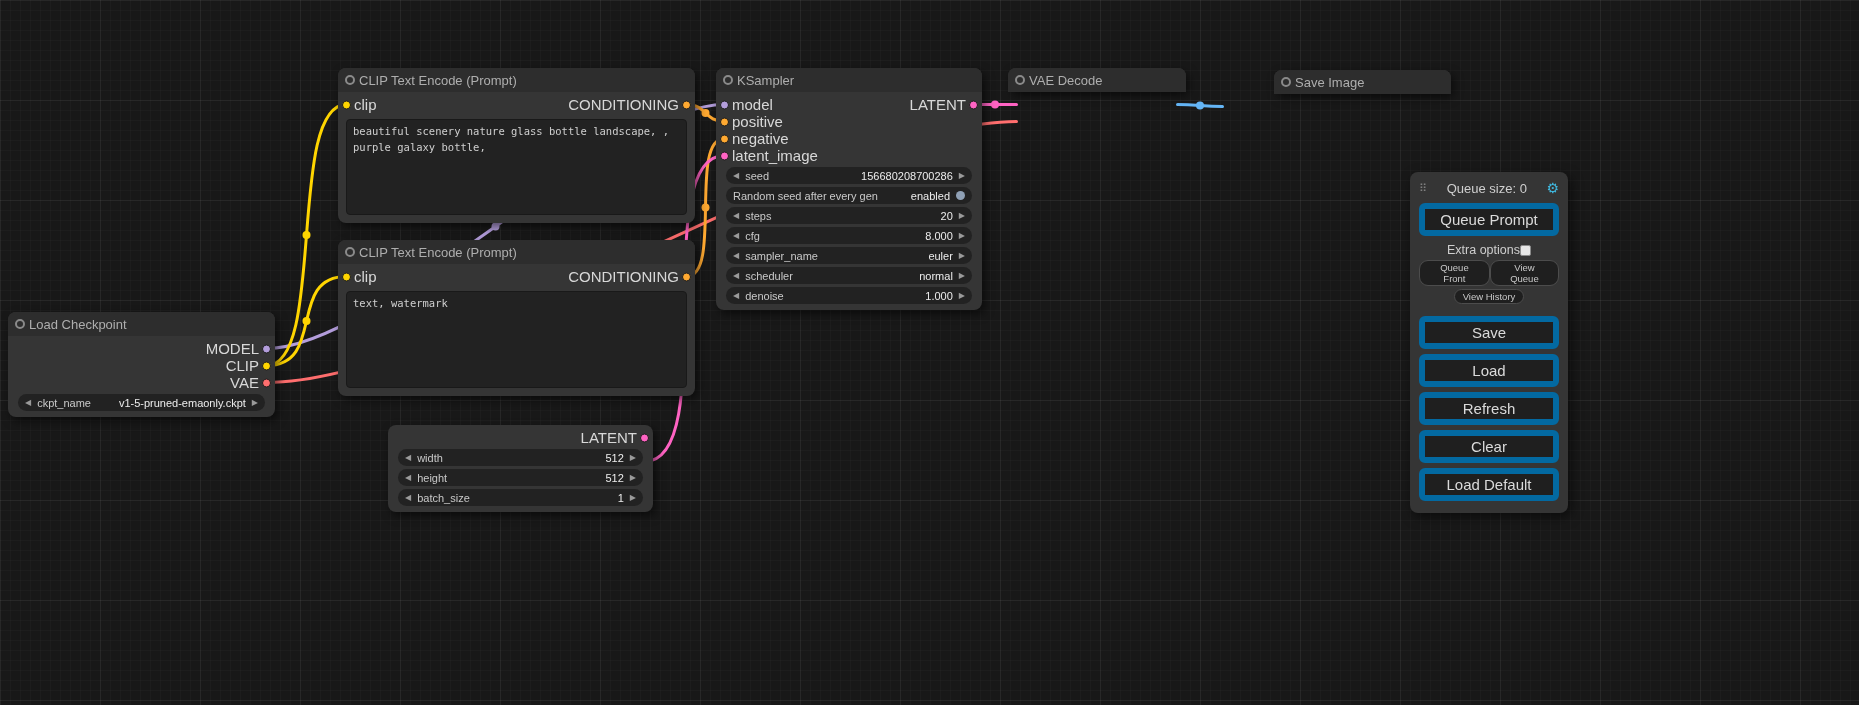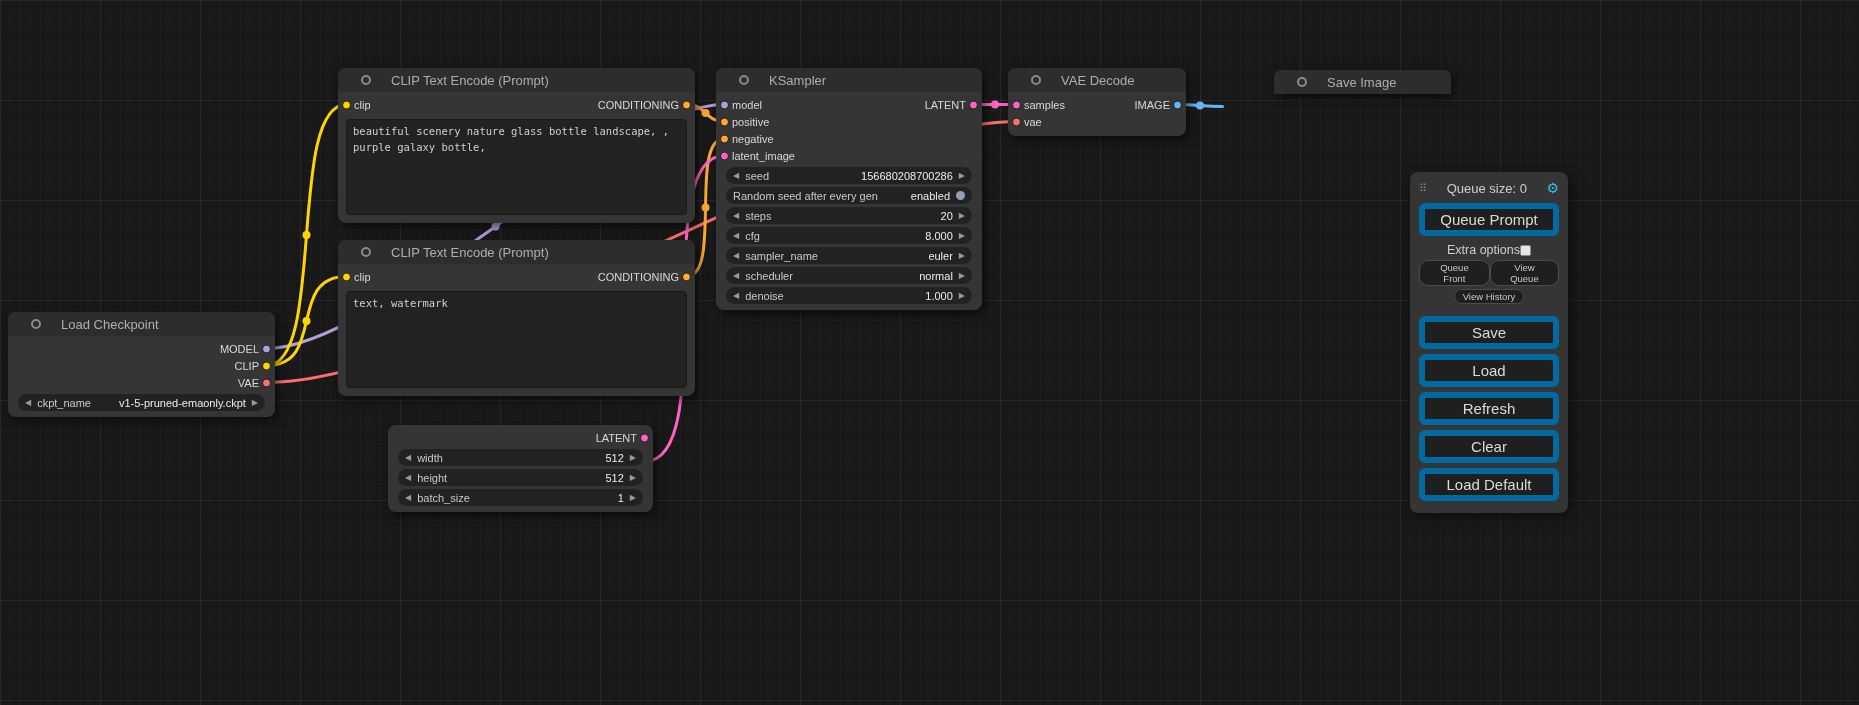--- a/index.html
+++ b/index.html
@@ -16,31 +16,31 @@
   }
   .wires{position:absolute;left:0;top:0;z-index:1;pointer-events:none;}
   .wires path{fill:none;stroke-width:3;stroke-linecap:round;}
 
   .node{
     position:absolute;z-index:2;background:#353535;border-radius:8px;
     box-shadow:3px 4px 10px rgba(0,0,0,0.55);color:#d8d8d8;
   }
   .node-title{
     height:24px;background:#2d2d2d;border-radius:8px 8px 0 0;
-    display:flex;align-items:center;gap:20px;padding:0 23px;
+    display:flex;align-items:center;gap:4px;padding:0 7px;
     font-size:13px;color:#aeaeae;white-space:nowrap;overflow:hidden;
   }
   .collapse-dot{
     width:6px;height:6px;border-radius:50%;border:2px solid #8a8a8a;
     flex:none;background:transparent;
   }
   .node-body{position:relative;padding-top:4px;padding-bottom:6px;}
   .slot-row{
     height:17px;position:relative;display:flex;align-items:center;
-    padding:0 16px;font-size:11px;color:#d8d8d8;
+    padding:0 16px;font-size:15px;color:#d8d8d8;
   }
   .slot-row .grow{flex:1;}
   .port{
     position:absolute;top:50%;transform:translateY(-50%);
     width:9px;height:9px;border-radius:50%;border:1px solid #1d1d1d;
     box-sizing:border-box;background:#888;
   }
   .port.in{left:4px;}
   .port.out{right:4px;}
 
@@ -285,33 +285,20 @@
       <span class="arrow">▶</span>
     </div>
   </div>
 </div>
 
 <div class="node" style="left:1008px;top:68px;width:178px;">
   <div class="node-title">
     <span class="collapse-dot"></span>
     <span>VAE Decode</span>
   </div>
-  <div class="node-body">
-    <div class="slot-row">
-      <span class="port in" style="background: rgb(255, 99, 195);"></span>
-      <span>samples</span>
-      <span class="grow"></span>
-      <span>IMAGE</span>
-      <span class="port out" style="background: rgb(100, 181, 246);"></span>
-    </div>
-    <div class="slot-row">
-      <span class="port in" style="background: rgb(255, 110, 110);"></span>
-      <span>vae</span>
-    </div>
-  </div>
 </div>
 
 <div class="node" style="left:1274px;top:70px;width:177px;">
   <div class="node-title">
     <span class="collapse-dot"></span>
     <span>Save Image</span>
   </div>
 </div>
 
 <div class="menu">

